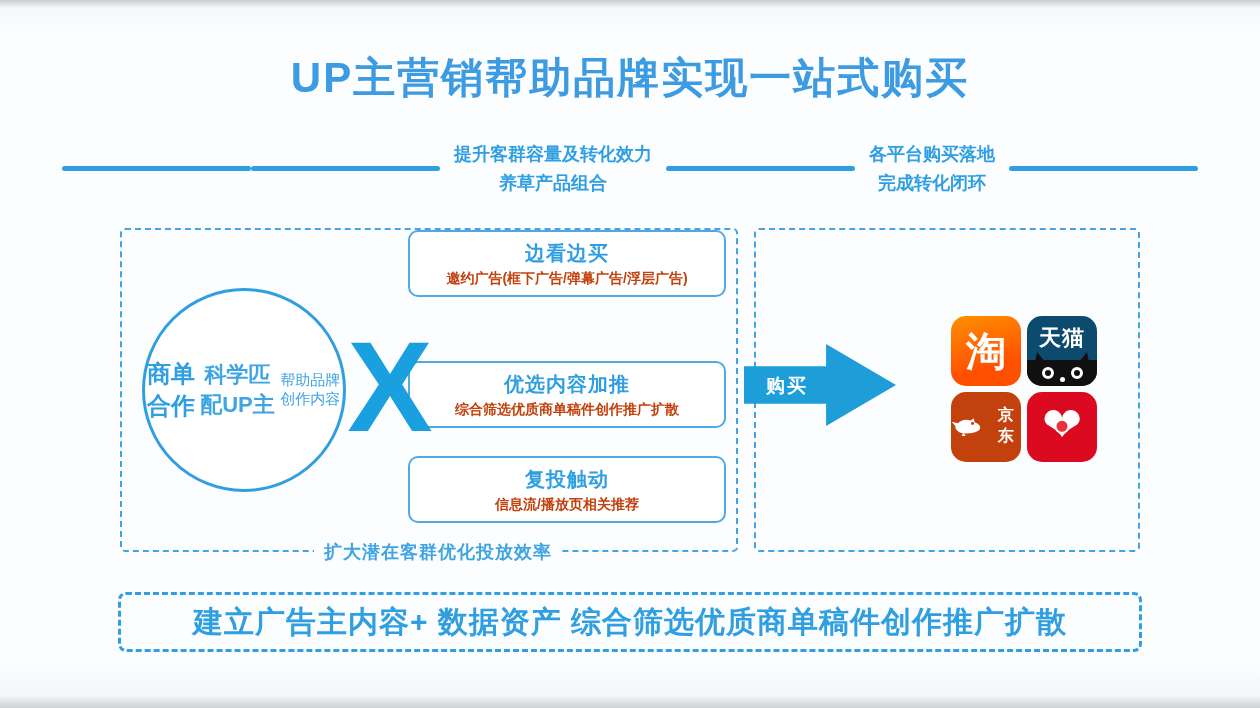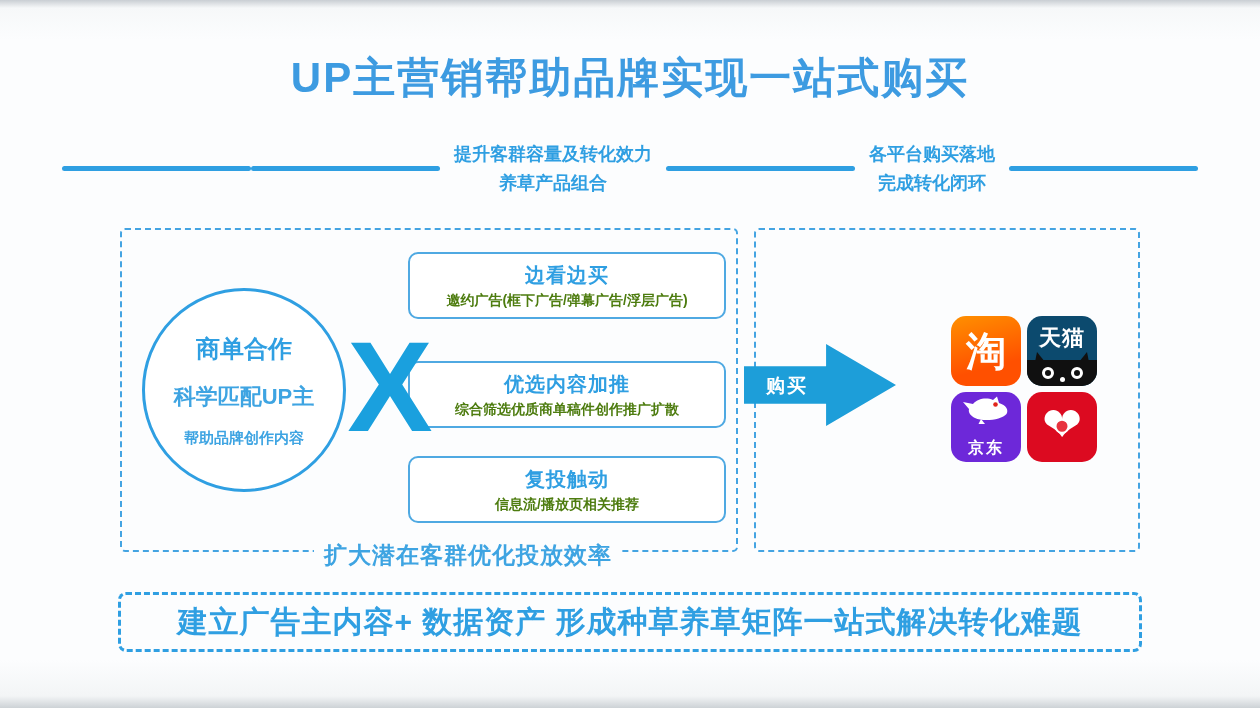--- a/index.html
+++ b/index.html
@@ -37,53 +37,53 @@
     position:absolute; border:2px dashed #44a4e2; border-radius:5px;
     top:228px; height:324px;
   }
   .panel-left{ left:120px; width:618px; }
   .panel-right{ left:754px; width:386px; }
 
   
   .commission-circle{
     position:absolute; left:142px; top:288px; width:204px; height:204px;
     border:3px solid #2f9fe2; border-radius:50%; background:#fff;
-    display:flex; flex-direction:column; align-items:center; justify-content:center;
-    gap:17px; z-index:2; text-align:center;
+    display:flex; align-items:center; justify-content:center;
+    gap:2px; z-index:2; text-align:center;
   }
   .circle-title{ font-size:24px; font-weight:bold; color:#2f9fe2; }
   .circle-sub1{ font-size:22px; font-weight:bold; color:#3ea4e2; }
-  .circle-sub2{ font-size:15px; font-weight:bold; color:#3ea4e2; }
+  .circle-sub2{ font-size:15px; font-weight:normal; color:#3ea4e2; }
 
   
   .multiply-x{
     position:absolute; left:330px; top:322px; width:120px; height:130px;
     display:flex; align-items:center; justify-content:center;
     font-size:128px; font-weight:900; color:#1aa0de; line-height:1;
     z-index:1;
   }
 
   
   .product-card{
     position:absolute; left:408px; width:318px; height:67px;
     background:#fff; border:2px solid #4fa9e2; border-radius:10px;
     display:flex; flex-direction:column; align-items:center; justify-content:center;
     gap:3px; text-align:center;
   }
-  .product-card.p1{ top:252px; }
+  .product-card.p1{ top:230px; }
   .product-card.p2{ top:361px; }
   .product-card.p3{ top:456px; }
   .product-title{ font-size:20px; font-weight:bold; color:#2f9fe2; letter-spacing:1px; }
-  .product-desc{ font-size:14px; font-weight:bold; color:#4d7c0f; white-space:nowrap; }
+  .product-desc{ font-size:14px; font-weight:bold; color:#c2410c; white-space:nowrap; }
 
   
   .panel-caption{
     position:absolute; left:314px; top:540px; z-index:3;
     background:#fcfdfe; padding:0 10px;
-    font-size:23px; font-weight:bold; color:#3ea4e2; letter-spacing:1px;
+    font-size:18px; font-weight:bold; color:#3ea4e2; letter-spacing:1px;
   }
 
   
   .purchase-arrow{
     position:absolute; left:744px; top:344px; width:152px; height:82px;
     background:#1d9ed9; z-index:2;
     clip-path:polygon(0% 27%, 54% 27%, 54% 0%, 100% 50%, 54% 100%, 54% 73%, 0% 73%);
   }
   .arrow-label{
     position:absolute; left:766px; top:373px; z-index:3;
@@ -108,21 +108,21 @@
   .tmall-band{
     position:absolute; bottom:0; left:0; width:100%; height:26px; background:#101010;
     display:flex; align-items:center; justify-content:center; gap:6px;
   }
   .cat-ear{ position:absolute; bottom:24px; width:10px; height:10px; background:#101010; }
   .cat-ear.left{ left:8px; clip-path:polygon(0 100%,100% 100%,20% 0); }
   .cat-ear.right{ right:8px; clip-path:polygon(0 100%,100% 100%,80% 0); }
   .cat-eye{ width:12px; height:12px; border:3px solid #fff; border-radius:50%; background:transparent; }
   .cat-nose{ width:5px; height:5px; background:#fff; border-radius:50%; align-self:flex-end; margin-bottom:4px; }
 
-  .icon-jd{ background:#6d28d9; flex-direction:column; gap:16px; }
+  .icon-jd{ background:#c2410c; flex-direction:row; gap:16px; }
   .jd-word{ color:#fff; font-size:16px; font-weight:bold; letter-spacing:2px; margin-top:-2px; }
 
   .icon-heart{ background:#dc0a20; }
   .heart-glyph{ color:#fff; font-size:48px; line-height:1; margin-top:-4px; }
   .heart-badge{
     position:absolute; left:50%; top:50%; transform:translate(-50%,-55%);
     width:15px; height:15px; border-radius:50%; background:#e8333f; border:2px solid #fff;
   }
 
   
@@ -213,16 +213,16 @@
     </div>
 
     <div class="app-icon icon-heart">
       <span class="heart-glyph">❤</span>
       <span class="heart-badge"></span>
     </div>
 
   </div>
 
   <div class="footer-banner">
-    <div class="footer-text">建立广告主内容+ 数据资产 形成种草养草矩阵一站式解决转化难题</div>
+    <div class="footer-text">建立广告主内容+ 数据资产 综合筛选优质商单稿件创作推广扩散</div>
   </div>
 
 </div>
 
 </body></html>

